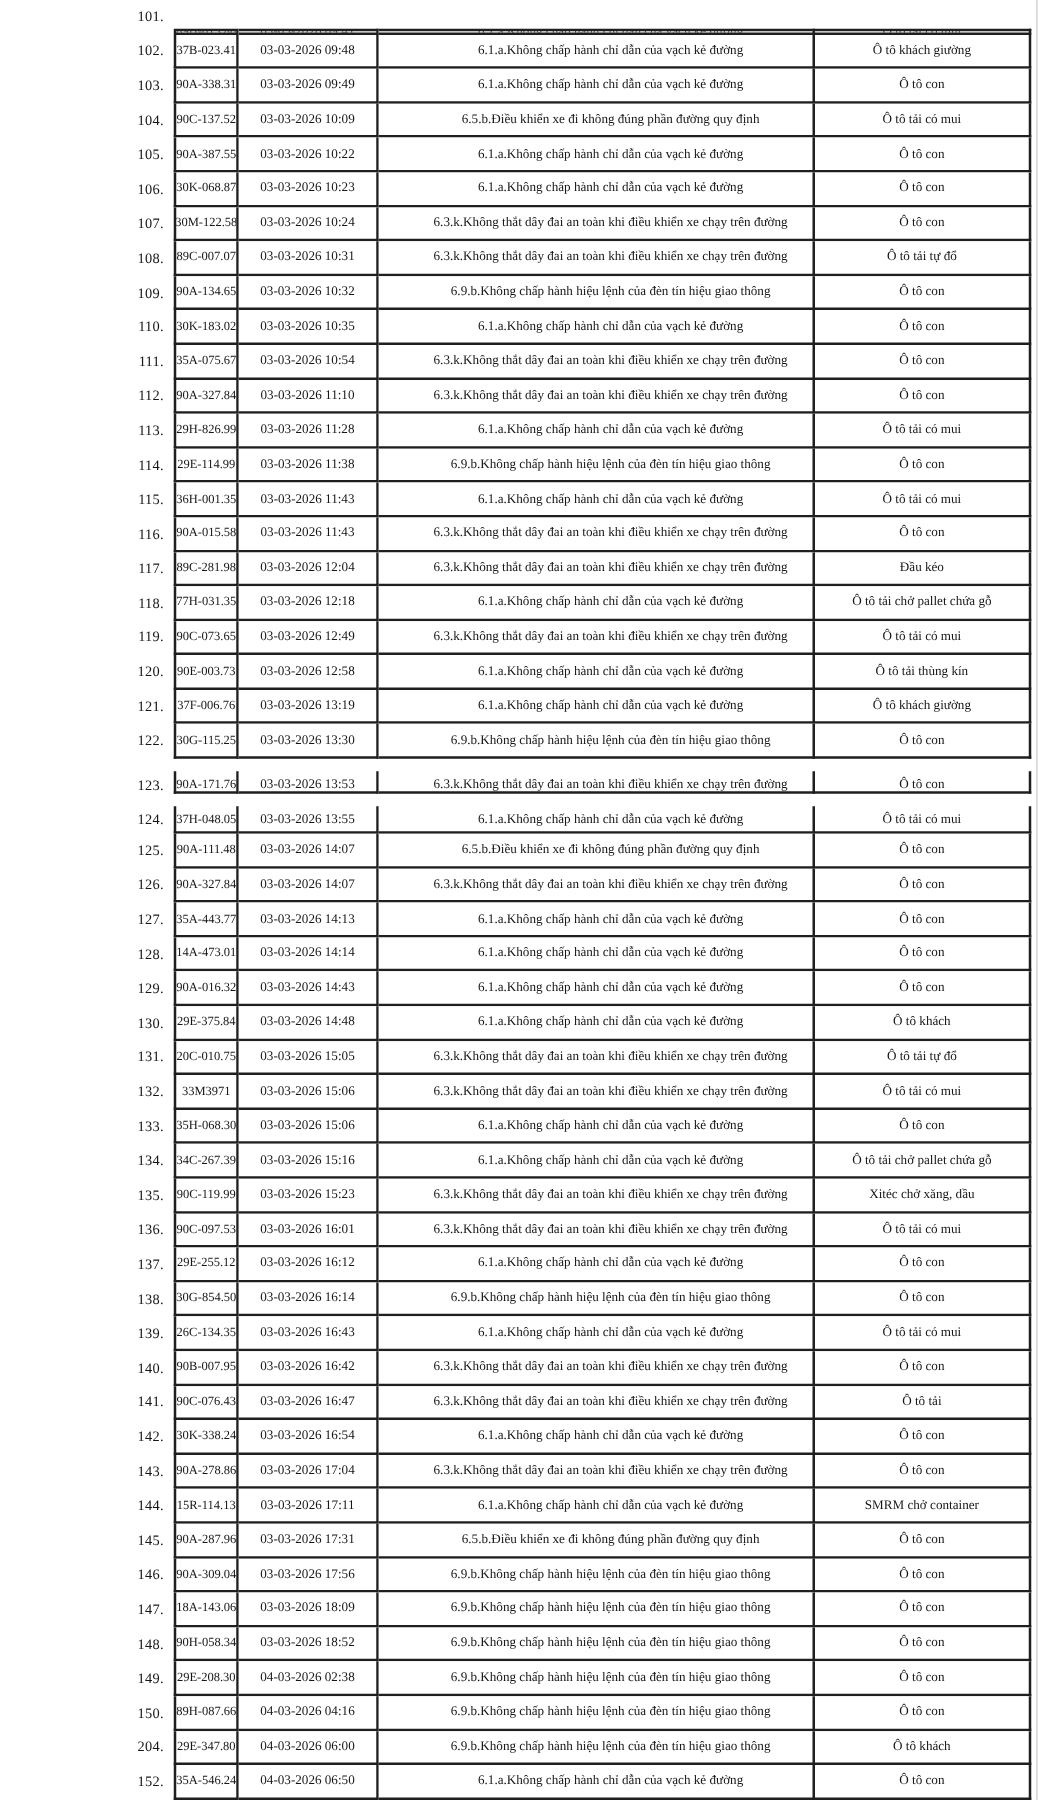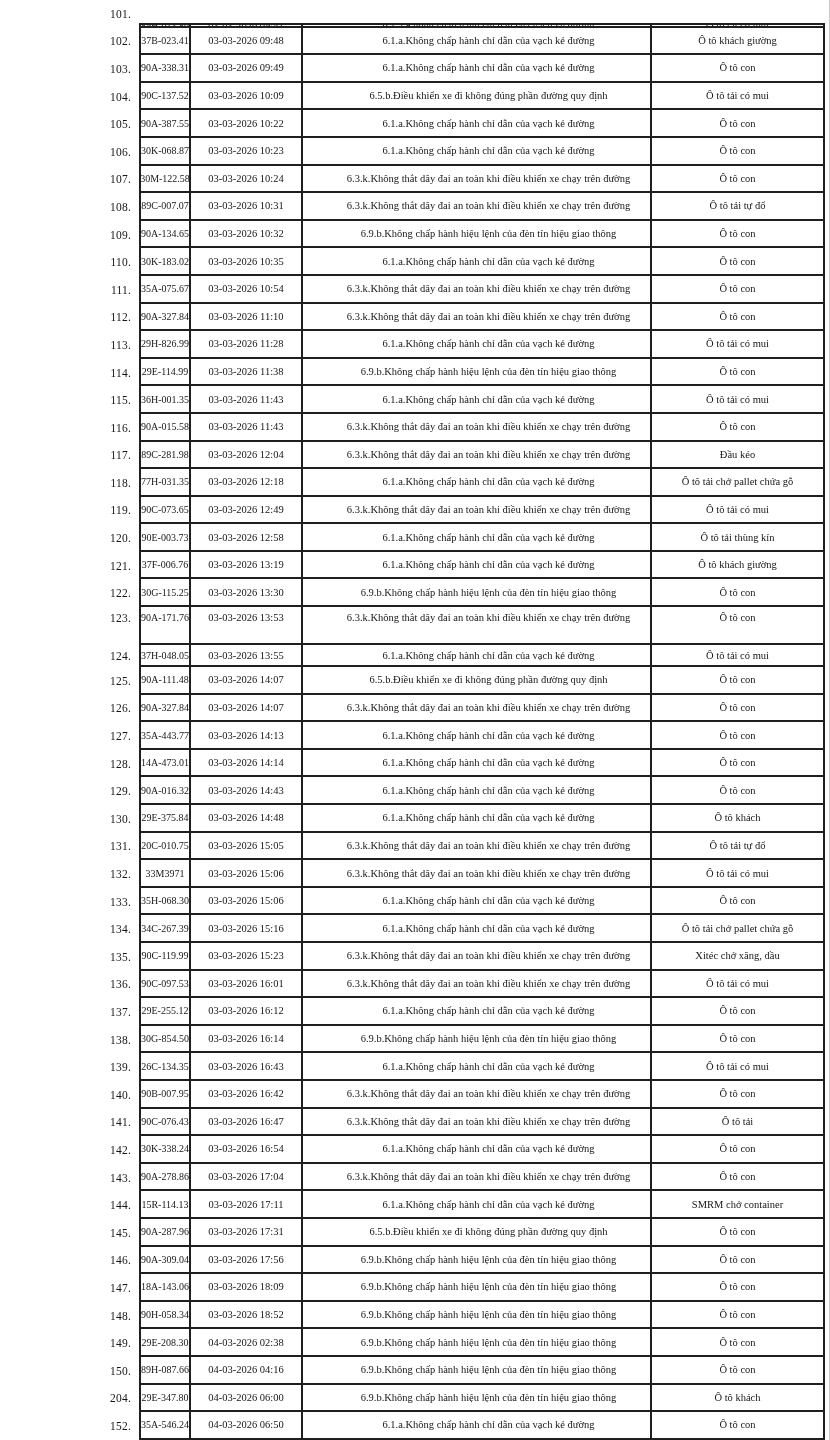--- a/index.html
+++ b/index.html
@@ -13,21 +13,21 @@
   }
   .page{width:830px;height:1440px;position:relative;}
   .table{
     position:absolute;left:0;top:0;width:830px;
   }
   .row{
     display:flex;
     height:27.6px;
     box-sizing:border-box;
   }
-  .row:nth-child(23){height:38px;}
+  .row:nth-child(23){height:38px;align-items:center;}
   .row:nth-child(23) .cell{align-items:flex-start;padding-top:5px;}
   .row:nth-child(24){height:22px;}
   .cell{
     box-sizing:border-box;
     display:flex;
     align-items:center;
     justify-content:center;
     font-size:10.5px;
     white-space:nowrap;
     overflow:hidden;

